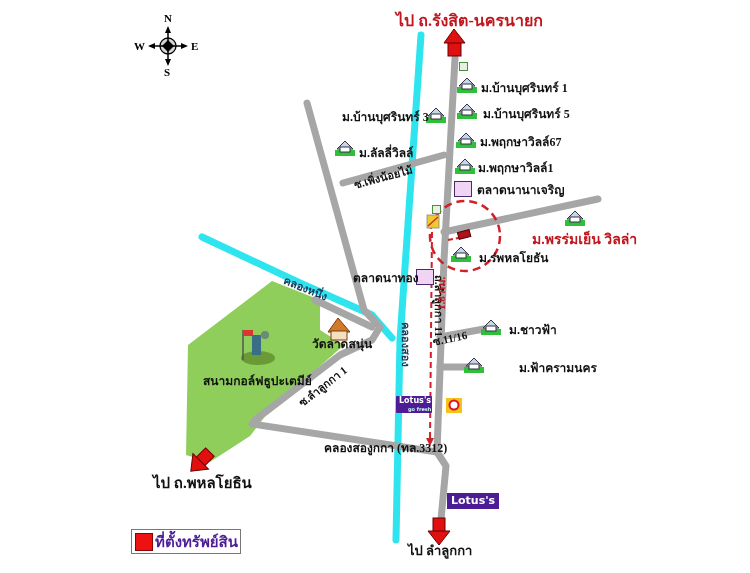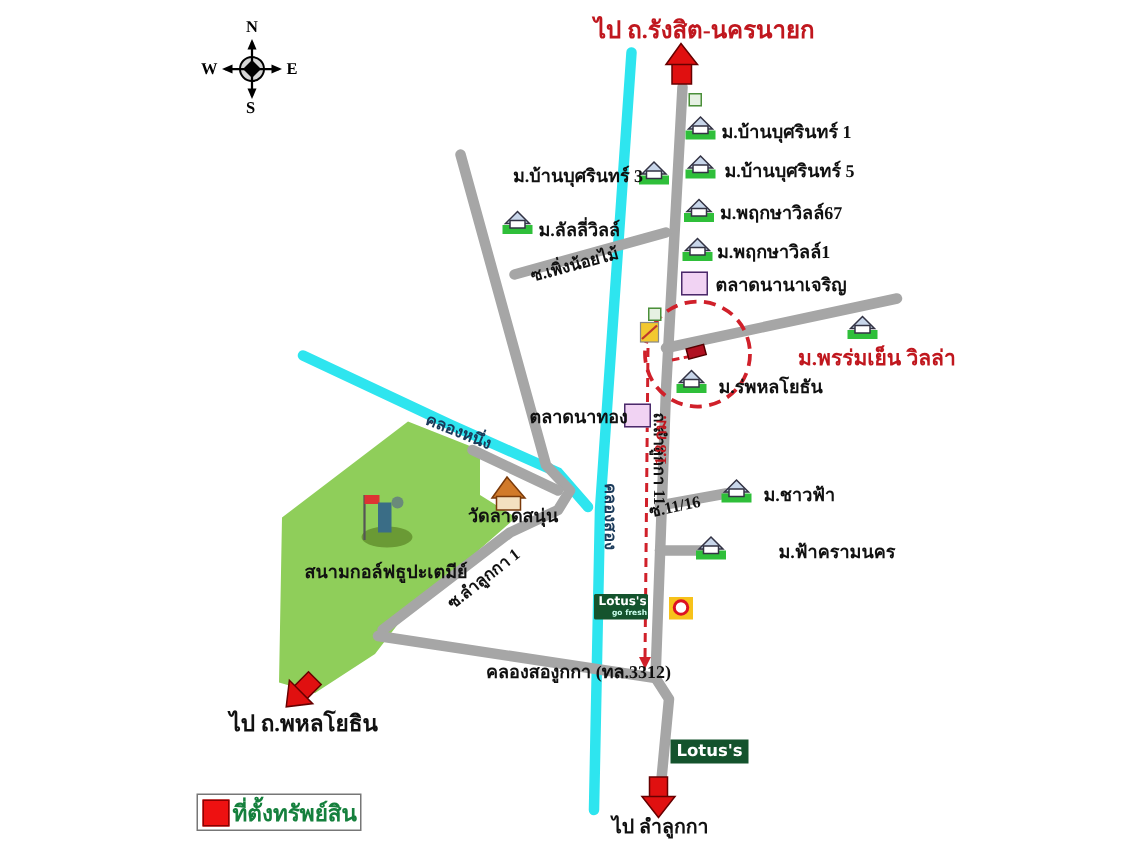--- a/index.html
+++ b/index.html
@@ -8,25 +8,25 @@
   #map { position: absolute; left: 0; top: 0; }
   .lbl { position: absolute; font-family: "Liberation Serif", "DejaVu Serif", serif;
          font-weight: bold; font-size: 12px; color: #111; white-space: nowrap; line-height: 1; }
   .lbl.red { color: #c0171e; font-size: 16px; }
   .lbl.small { font-size: 11px; }
   .compass-letter { position: absolute; font-family: "Liberation Serif", serif; font-weight: bold;
                     font-size: 11px; color: #000; }
   .house { position: absolute; width: 22px; height: 18px; }
   .market { position: absolute; width: 18px; height: 16px; background: #f1d3f3; border: 1.5px solid #4a2a6a; box-sizing: border-box; }
   .seven { position: absolute; width: 9px; height: 9px; background: #e6f1e3; border: 1px solid #4b8f3a; box-sizing: border-box; }
-  .lotus { position: absolute; background: #14532d; color: #fff; font-family: "DejaVu Sans", sans-serif; font-weight: bold; }
+  .lotus { position: absolute; background: #4c1d95; color: #fff; font-family: "DejaVu Sans", sans-serif; font-weight: bold; }
   .legend { position: absolute; left: 131px; top: 529px; width: 110px; height: 25px; border: 1px solid #777;
             background: #fff; box-sizing: border-box; display: flex; align-items: center; padding-left: 3px; }
   .legend-swatch { width: 18px; height: 18px; background: #ee1111; border: 1px solid #8a0000; box-sizing: border-box; margin-right: 2px; }
-  .legend-text { font-family: "Liberation Serif", serif; font-weight: bold; font-size: 15px; color: #15803d; }
+  .legend-text { font-family: "Liberation Serif", serif; font-weight: bold; font-size: 15px; color: #4c1d95; }
 </style>
 </head>
 <body>
 
 <svg id="map" width="750" height="573" viewBox="0 0 750 573">
 
   <polygon points="188,345 272,281 320,300 320,330 344,345 270,410 250,436 210,462 186,455" fill="#8fce5a"></polygon>
 
   <polyline points="202,237 300,283 372,315 392,338" fill="none" stroke="#2ee5ef" stroke-width="7" stroke-linecap="round"></polyline>
   <polyline points="421,35 400,340 396,540" fill="none" stroke="#2ee5ef" stroke-width="7" stroke-linecap="round"></polyline>

